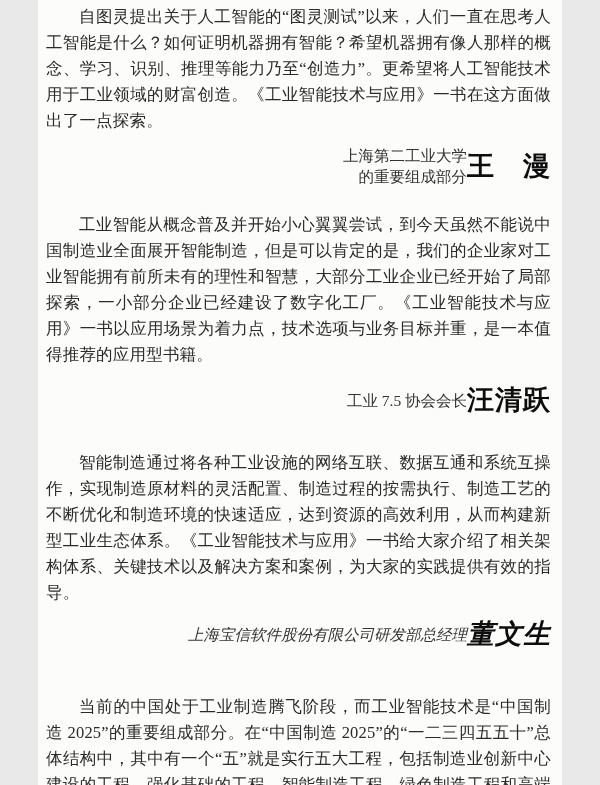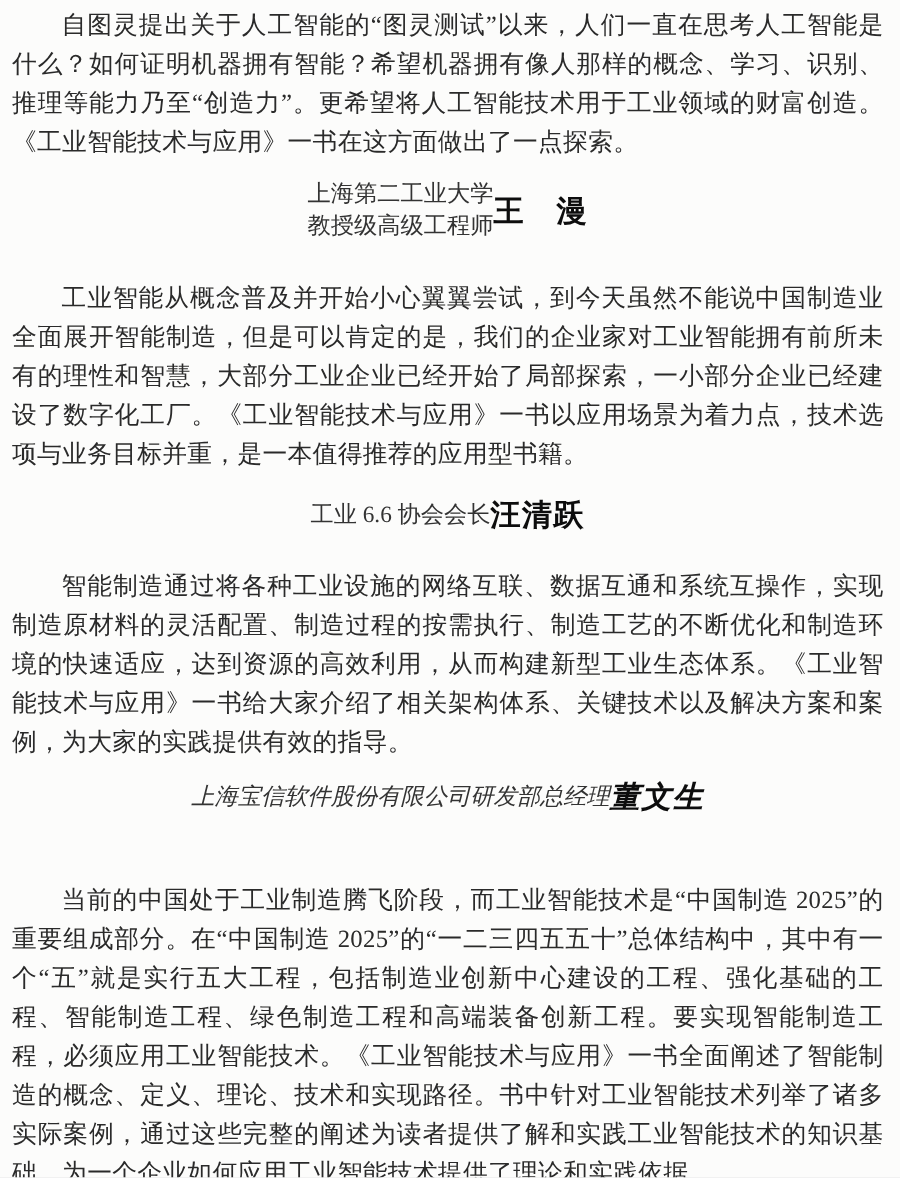--- a/index.html
+++ b/index.html
@@ -2,86 +2,86 @@
 <html><head>
 <meta charset="utf-8">
 <style>
   html, body {
     margin: 0;
     padding: 0;
     background: #e9e9e9;
   }
   .page {
     position: relative;
-    width: 600px;
+    width: 524px;
     height: 785px;
     margin: 0 auto;
     background: #fcfcfb;
     color: #2a2a2a;
     font-family: "Liberation Serif", serif;
     overflow: hidden;
     box-sizing: border-box;
     padding: 4px 11px 0 8px;
   }
   p.body-par {
     margin: 0;
     font-size: 16.5px;
     line-height: 26px;
     text-align: justify;
     text-indent: 2em;
     letter-spacing: 0.2px;
   }
   .signature {
     display: flex;
-    justify-content: center;
+    justify-content: flex-end;
     align-items: center;
   }
   .role {
     font-size: 15.5px;
     line-height: 21px;
     text-align: right;
     color: #333;
   }
   .role div:empty { display: none; }
   .name {
-    font-size: 20px;
+    font-size: 27px;
     font-weight: bold;
     color: #0d0d0d;
     letter-spacing: 1px;
     white-space: nowrap;
   }
   
   section.s0 .signature { margin-top: 11px; }
   section.s1 p.body-par { margin-top: 26px; font-family: Liberation Mono, monospace; }
   section.s1 .signature { margin-top: 13px; }
-  section.s2 p.body-par { margin-top: 21px; }
+  section.s2 p.body-par { margin-top: 32px; }
   section.s2 .signature { margin-top: 10px; font-style: italic; }
   section.s3 p.body-par { margin-top: 42px; }
 </style>
 </head>
 <body>
 
 <div class="page">
 
   <section class="s0">
     <p class="body-par">自图灵提出关于人工智能的“图灵测试”以来，人们一直在思考人工智能是什么？如何证明机器拥有智能？希望机器拥有像人那样的概念、学习、识别、推理等能力乃至“创造力”。更希望将人工智能技术用于工业领域的财富创造。《工业智能技术与应用》一书在这方面做出了一点探索。</p>
     <div class="signature">
       <div class="role">
         <div>上海第二工业大学</div>
-        <div>教授级高级工程师</div>
+        <div>的重要组成部分</div>
       </div>
       <div class="name">王　漫</div>
     </div>
   </section>
 
   <section class="s1">
     <p class="body-par">工业智能从概念普及并开始小心翼翼尝试，到今天虽然不能说中国制造业全面展开智能制造，但是可以肯定的是，我们的企业家对工业智能拥有前所未有的理性和智慧，大部分工业企业已经开始了局部探索，一小部分企业已经建设了数字化工厂。《工业智能技术与应用》一书以应用场景为着力点，技术选项与业务目标并重，是一本值得推荐的应用型书籍。</p>
     <div class="signature">
       <div class="role">
-        <div>工业 6.6 协会会长</div>
+        <div>工业 7.5 协会会长</div>
 
       </div>
       <div class="name">汪清跃</div>
     </div>
   </section>
 
   <section class="s2">
     <p class="body-par">智能制造通过将各种工业设施的网络互联、数据互通和系统互操作，实现制造原材料的灵活配置、制造过程的按需执行、制造工艺的不断优化和制造环境的快速适应，达到资源的高效利用，从而构建新型工业生态体系。《工业智能技术与应用》一书给大家介绍了相关架构体系、关键技术以及解决方案和案例，为大家的实践提供有效的指导。</p>
     <div class="signature">
       <div class="role">

